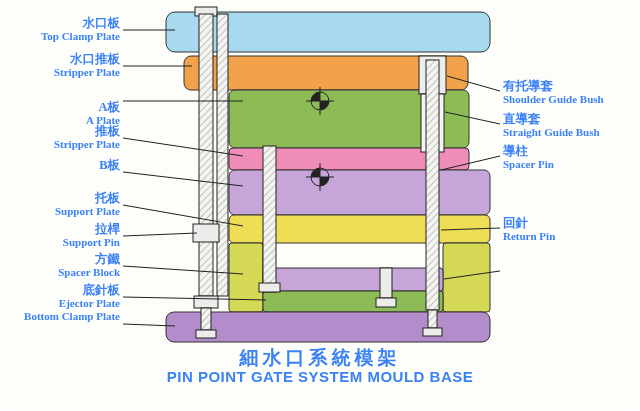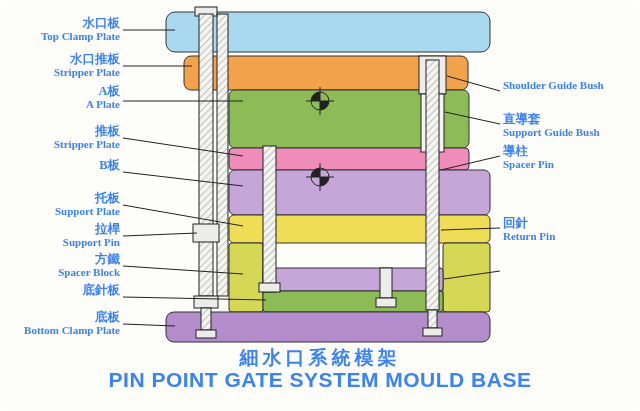--- a/index.html
+++ b/index.html
@@ -11,21 +11,21 @@
   .lbl .zh{font-size:12.5px;font-weight:bold;white-space:nowrap;}
   .lbl .en{font-size:11px;font-weight:bold;white-space:nowrap;}
   .lbl.left{left:0;width:120px;text-align:right;}
   .lbl.right{left:503px;width:136px;text-align:left;}
   .title-zh{
     position:absolute;top:345px;left:0;width:640px;text-align:center;
     font-size:19px;font-weight:bold;letter-spacing:4px;
   }
   .title-en{
     position:absolute;top:368px;left:0;width:640px;text-align:center;
-    font-family:"Liberation Sans", sans-serif;font-size:21px;font-weight:bold;
+    font-family:"Liberation Sans", sans-serif;font-size:15px;font-weight:bold;
     letter-spacing:0.5px;
   }
   svg{position:absolute;top:0;left:0;}
 </style>
 </head>
 <body>
 
 <div class="stage">
 
   <svg width="640" height="411" viewBox="0 0 640 411">
@@ -110,21 +110,21 @@
   </svg>
 
   <div class="lbl left" style="top:16px">
     <div class="zh">水口板</div>
     <div class="en">Top Clamp Plate</div>
   </div>
   <div class="lbl left" style="top:52px">
     <div class="zh">水口推板</div>
     <div class="en">Stripper Plate</div>
   </div>
-  <div class="lbl left" style="top:84px">
+  <div class="lbl left" style="top:100px">
     <div class="zh">A板</div>
     <div class="en">A Plate</div>
   </div>
   <div class="lbl left" style="top:124px">
     <div class="zh">推板</div>
     <div class="en">Stripper Plate</div>
   </div>
   <div class="lbl left" style="top:158px">
     <div class="zh">B板</div>
   </div>
@@ -135,32 +135,33 @@
   <div class="lbl left" style="top:222px">
     <div class="zh">拉桿</div>
     <div class="en">Support Pin</div>
   </div>
   <div class="lbl left" style="top:252px">
     <div class="zh">方鐵</div>
     <div class="en">Spacer Block</div>
   </div>
   <div class="lbl left" style="top:283px">
     <div class="zh">底針板</div>
+    <div class="en">Ejector Plate</div>
   </div>
   <div class="lbl left" style="top:310px">
-    <div class="zh">底板</div>
     <div class="en">Bottom Clamp Plate</div>
   </div>
 
   <div class="lbl right" style="top:79px">
+    <div class="zh">有托導套</div>
     <div class="en">Shoulder Guide Bush</div>
   </div>
   <div class="lbl right" style="top:112px">
     <div class="zh">直導套</div>
-    <div class="en">Support Guide Bush</div>
+    <div class="en">Straight Guide Bush</div>
   </div>
   <div class="lbl right" style="top:144px">
     <div class="zh">導柱</div>
     <div class="en">Spacer Pin</div>
   </div>
   <div class="lbl right" style="top:216px">
     <div class="zh">回針</div>
     <div class="en">Return Pin</div>
   </div>
 

